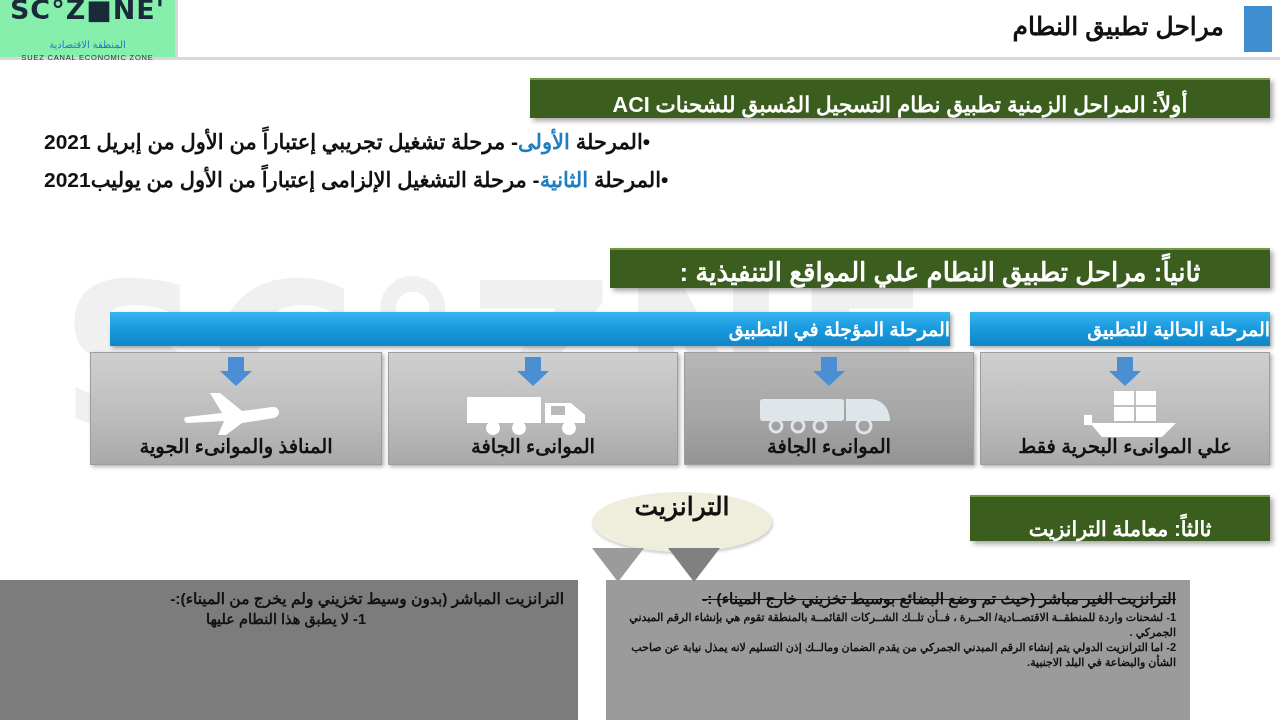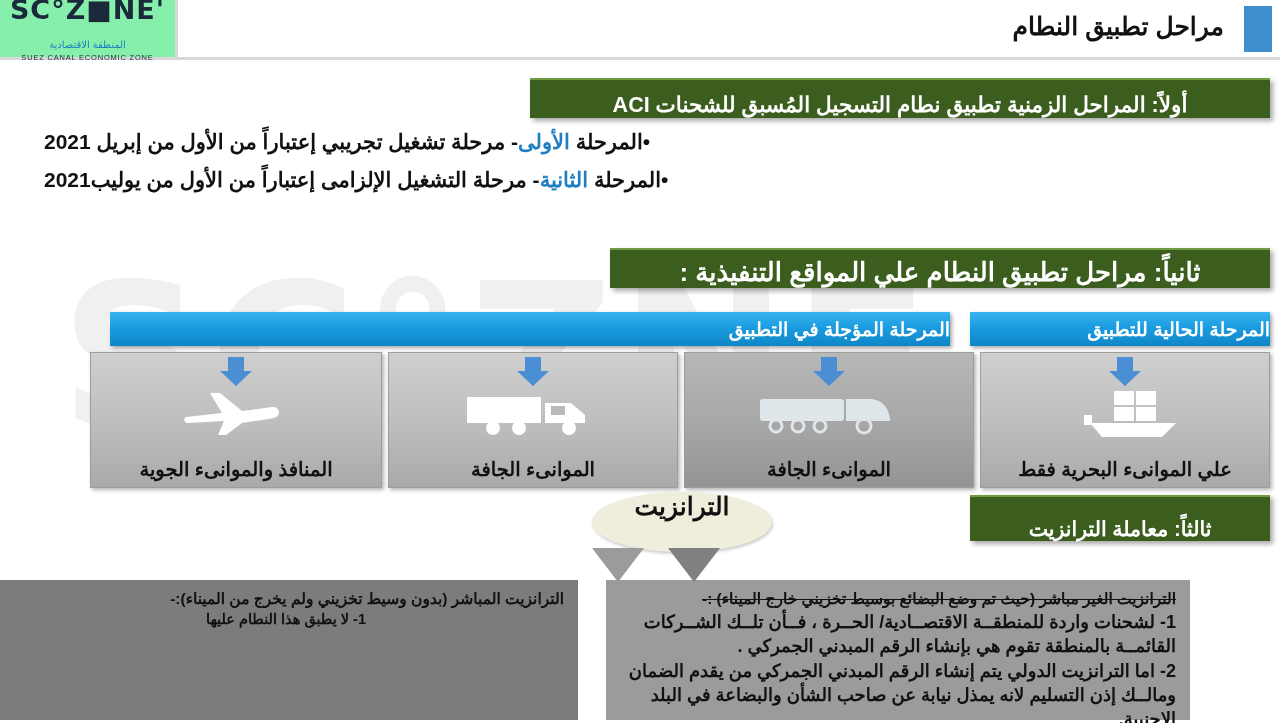--- a/index.html
+++ b/index.html
@@ -85,21 +85,21 @@
     display:flex; align-items:center; justify-content:flex-start;
     background:linear-gradient(#3bb3ef 0%, #1a9ce0 45%, #0f86c8 100%);
     box-shadow:2px 2px 4px rgba(0,0,0,0.35);
     font-size:19px;
   }
   .blue-current { right:10px; top:0; width:300px; }
   .blue-deferred { right:330px; top:0; width:840px; }
 
   .cards { position:absolute; top:40px; right:10px; left:110px; height:120px; }
   .card {
-    position:absolute; top:0; height:136px;
+    position:absolute; top:0; height:113px;
     background:linear-gradient(#cfcfcf 0%, #bdbdbd 55%, #a9a9a9 100%);
     box-shadow:2px 2px 4px rgba(0,0,0,0.3);
     border:1px solid #9d9d9d;
   }
   .card .label {
     position:absolute; bottom:6px; left:0; right:0; text-align:center;
     font-size:19.5px; font-weight:bold; color:#111; white-space:nowrap;
   }
   .card .glyph {
     position:absolute; top:34px; left:0; right:0; height:52px;
@@ -144,21 +144,21 @@
   .gp-right {
     right:702px; width:584px;
     background:#7c7c7c;
   }
   .gp-left {
     right:90px; width:584px;
     background:#9b9b9b;
   }
   .gp-title { font-size:15.5px; font-weight:bold; margin-bottom:2px; }
   .gp-line { font-size:14.5px; font-weight:bold; line-height:1.35; }
-  .gp-line.small { font-size:18px; }
+  .gp-line.small { font-size:11px; }
   .gp-center { text-align:center; }
   .strike { text-decoration:line-through; text-decoration-thickness:1px; }
 </style>
 </head>
 <body>
 
 <div class="watermark">SC°ZNE</div>
 
 <div class="header">
   <div class="header-rule"></div>

